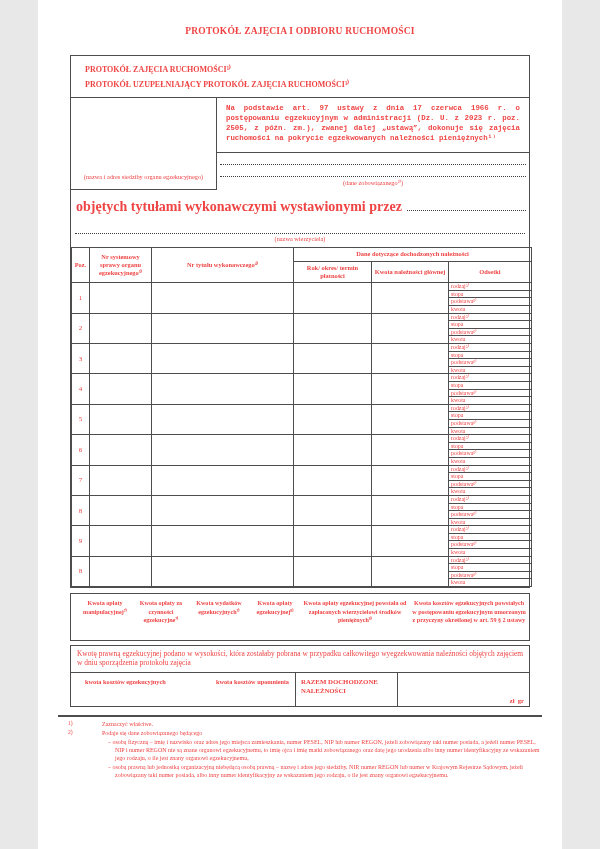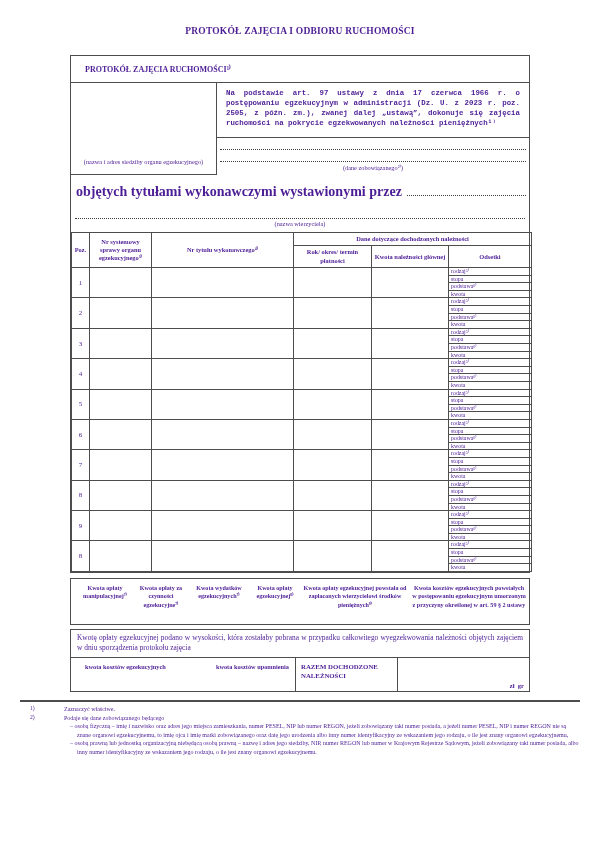--- a/index.html
+++ b/index.html
@@ -1,19 +1,19 @@
 <!DOCTYPE html>
 <html><head>
 <meta charset="utf-8">
 <style>
   * { margin:0; padding:0; box-sizing:border-box; }
   html,body { background:#e8e8e8; }
   .page {
-    width:600px; height:849px; background:#ffffff; overflow:hidden;
-    font-family:"Liberation Serif", serif; color:#4c1d95; margin:0 auto; position:relative;
+    width:524px; height:849px; background:#ffffff; overflow:hidden;
+    font-family:"Liberation Serif", serif; color:#ef4444; margin:0 auto; position:relative;
   }
   .doc-title { text-align:center; font-weight:bold; font-size:9.5px; padding-top:26px; letter-spacing:.2px; }
 
   .form-outer { width:460px; margin:19px auto 0; border:1px solid #4d4d4d; }
 
   .titles-box { border-bottom:1px solid #4d4d4d; padding:6px 14px 5px; }
   .opt { font-weight:bold; font-size:8px; line-height:1.9; }
 
   .row2 { display:flex; }
   .organ-cell {
@@ -69,20 +69,21 @@
 <body>
 
 <div class="page">
 
   <div class="doc-title">PROTOKÓŁ ZAJĘCIA I ODBIORU RUCHOMOŚCI</div>
 
   <div class="form-outer">
 
     <div class="titles-box">
       <div class="opt">PROTOKÓŁ ZAJĘCIA RUCHOMOŚCI¹⁾</div>
+      <div class="opt">PROTOKÓŁ UZUPEŁNIAJĄCY PROTOKÓŁ ZAJĘCIA RUCHOMOŚCI¹⁾</div>
     </div>
 
     <div class="row2">
       <div class="organ-cell">
         <div class="small-label">(nazwa i adres siedziby organu egzekucyjnego)</div>
       </div>
       <div class="right-cell">
         <div class="legal-box">
           <p>Na podstawie art. 97 ustawy z dnia 17 czerwca 1966 r. o postępowaniu egzekucyjnym w administracji (Dz. U. z 2023 r. poz. 2505, z późn. zm.), zwanej dalej „ustawą”, dokonuje się zajęcia ruchomości na pokrycie egzekwowanych należności pieniężnych¹⁾</p>
         </div>
@@ -305,21 +306,21 @@
     <div class="fees-box">
         <div class="fee-item fee-0">Kwota opłaty manipulacyjnej⁷⁾</div>
         <div class="fee-item fee-1">Kwota opłaty za czynności egzekucyjne⁷⁾</div>
         <div class="fee-item fee-2">Kwota wydatków egzekucyjnych⁷⁾</div>
         <div class="fee-item fee-3">Kwota opłaty egzekucyjnej⁸⁾</div>
         <div class="fee-item fee-4">Kwota opłaty egzekucyjnej powstała od zapłaconych wierzycielowi środków pieniężnych⁹⁾</div>
         <div class="fee-item fee-5">Kwota kosztów egzekucyjnych powstałych w postępowaniu egzekucyjnym umorzonym z przyczyny określonej w art. 59 § 2 ustawy</div>
       </div>
 
     <div class="summary-box">
-      <div class="summary-note">Kwotę opłaty egzekucyjnej podano w wysokości, która zostałaby pobrana w przypadku całkowitego wyegzekwowania należności objętych zajęciem w dniu sporządzenia protokołu zajęcia</div>
+      <div class="summary-note">Kwotę prawną egzekucyjnej podano w wysokości, która zostałaby pobrana w przypadku całkowitego wyegzekwowania należności objętych zajęciem w dniu sporządzenia protokołu zajęcia</div>
       <div class="razem-row">
         <div class="rr-left">
           <span>kwota kosztów egzekucyjnych</span>
           <span>kwota kosztów upomnienia</span>
         </div>
         <div class="rr-mid">RAZEM DOCHODZONE NALEŻNOŚCI</div>
         <div class="rr-right">
           <span class="rr-currency">zł  gr</span>
         </div>
       </div>

